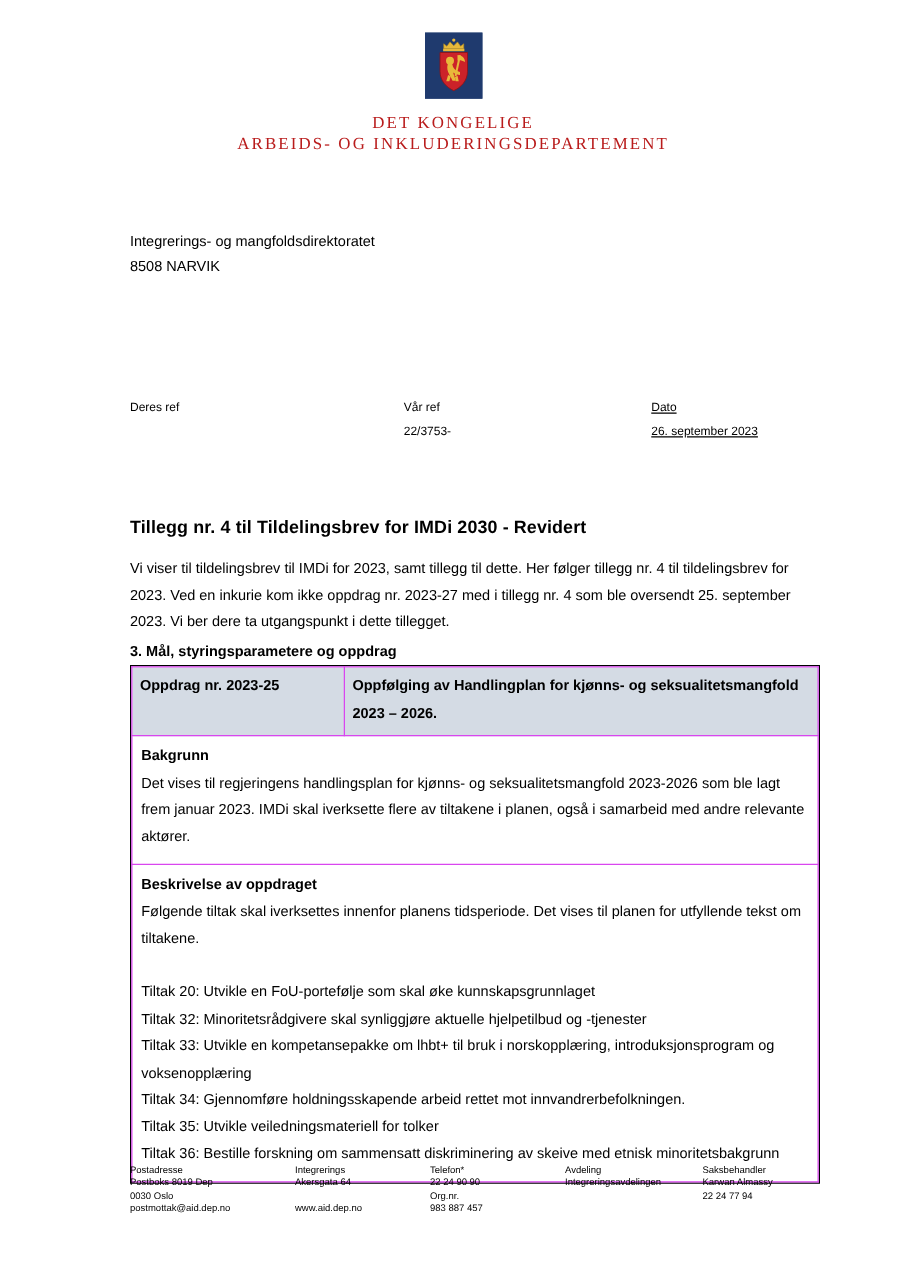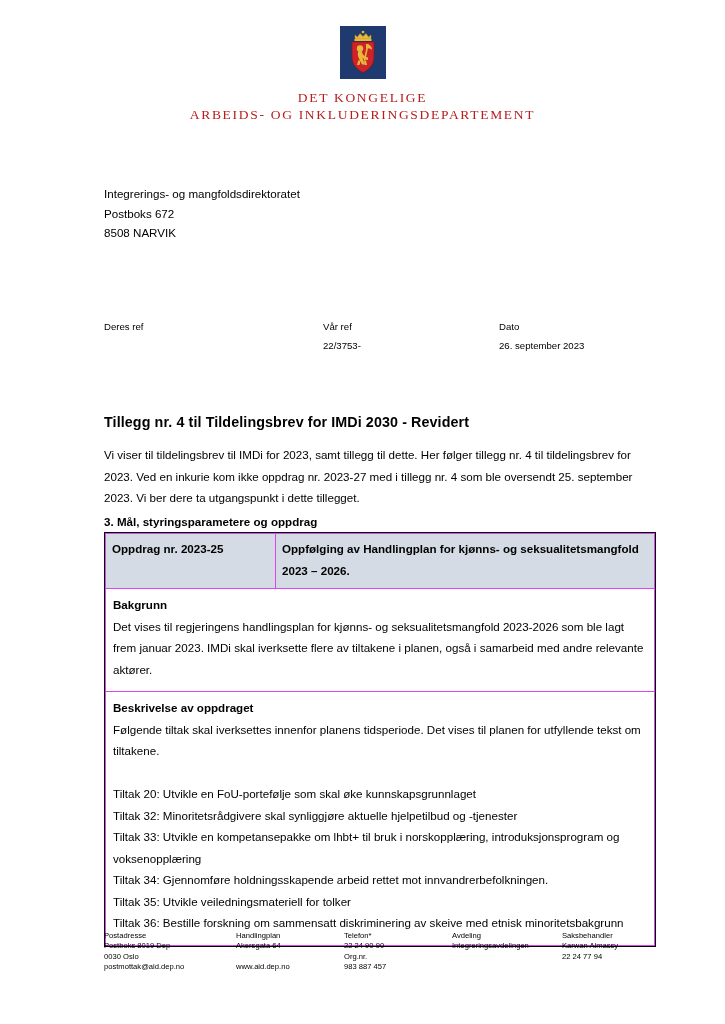--- a/index.html
+++ b/index.html
@@ -77,21 +77,21 @@
     width: 530px;
     font-size: 9.6px;
     line-height: 19px;
   }
   .refcol {
     position: absolute;
     top: 0;
   }
   .refcol.c1 { left: 0; }
   .refcol.c2 { left: 219px; }
-  .refcol.c3 { left: 395px; }
+  .refcol.c3 { left: 417px; text-decoration: underline; }
   .reflabel { display: block; height: 19px; }
   .refvalue { display: block; height: 19px; }
 
   
   .doc-title {
     position: absolute;
     left: 104px;
     top: 414px;
     font-size: 14.3px;
     font-weight: bold;
@@ -216,21 +216,20 @@
       </svg>
     </div>
     <div class="dept-lines">
       <div class="dept-line1">DET KONGELIGE</div>
       <div class="dept-line2">ARBEIDS- OG INKLUDERINGSDEPARTEMENT</div>
     </div>
   </div>
 
   <div class="recipient">
     <div>Integrerings- og mangfoldsdirektoratet</div>
-    <div>Postboks 672</div>
     <div>8508 NARVIK</div>
   </div>
 
   <div class="refrow">
     <div class="refcol c1">
       <span class="reflabel">Deres ref</span>
       <span class="refvalue"></span>
     </div>
     <div class="refcol c2">
       <span class="reflabel">Vår ref</span>
@@ -279,21 +278,21 @@
   </div>
 
   <div class="footer">
     <div class="footer-col fc1">
       <span class="fhead">Postadresse</span>
       <span class="fline">Postboks 8019 Dep</span>
       <span class="fline">0030 Oslo</span>
       <span class="fline">postmottak@aid.dep.no</span>
     </div>
     <div class="footer-col fc2">
-      <span class="fhead">Handlingplan</span>
+      <span class="fhead">Integrerings</span>
       <span class="fline">Akersgata 64</span>
       <span class="fgap"></span>
       <span class="fline">www.aid.dep.no</span>
     </div>
     <div class="footer-col fc3">
       <span class="fhead">Telefon*</span>
       <span class="fline">22 24 90 90</span>
       <span class="fhead">Org.nr.</span>
       <span class="fline">983 887 457</span>
     </div>

